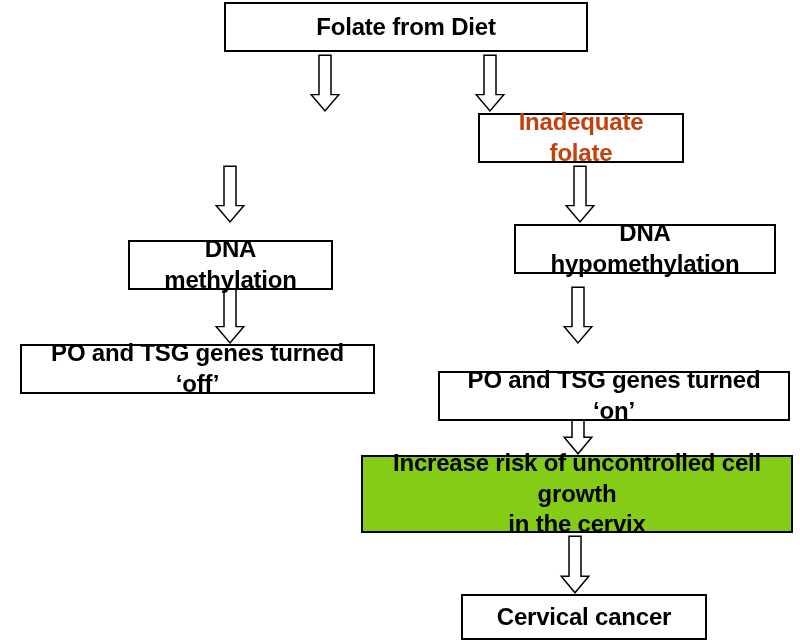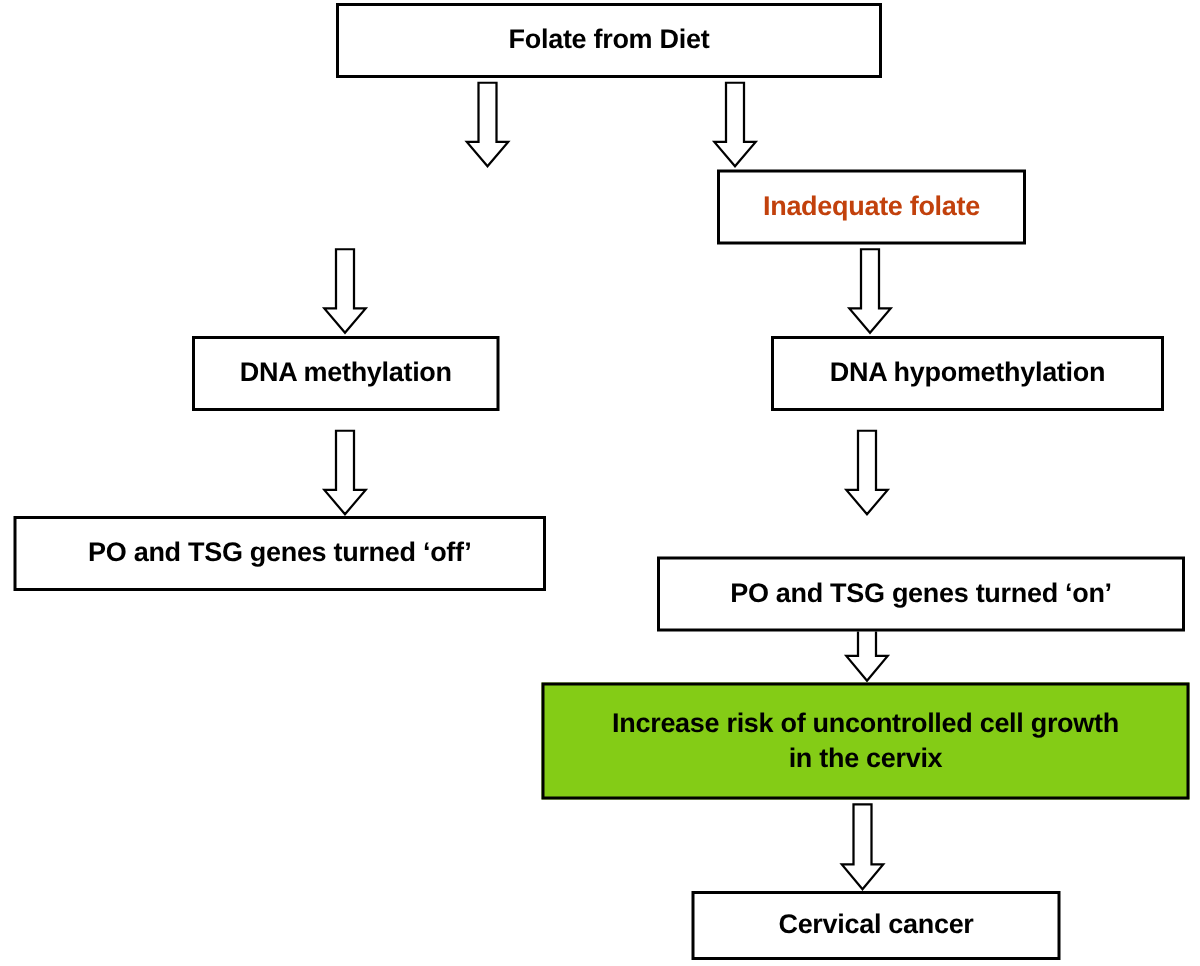--- a/index.html
+++ b/index.html
@@ -21,21 +21,21 @@
     position: absolute;
     box-sizing: border-box;
     border: 2px solid #000000;
     background: #ffffff;
     display: flex;
     align-items: center;
     justify-content: center;
     text-align: center;
     color: #000000;
     font-weight: bold;
-    font-size: 18px;
+    font-size: 24px;
     line-height: 1.28;
     letter-spacing: -0.2px;
     padding: 2px 8px;
   }
   .node-box .node-text {
     display: block;
     width: 100%;
   }
   .arrow {
     position: absolute;
@@ -96,27 +96,27 @@
       <svg viewBox="0 0 100 200" preserveAspectRatio="none">
         <polygon points="30,4 70,4 70,140 96,140 50,196 4,140 30,140" fill="#ffffff" stroke="#000000"></polygon>
       </svg>
     </div>
     <div class="node-box" style="left: 224px; top: 2px; width: 364px; height: 50px; border-color: rgb(0, 0, 0); background: rgb(255, 255, 255); color: rgb(0, 0, 0);">
       <span class="node-text">Folate from Diet</span>
     </div>
     <div class="node-box" style="left: 478px; top: 113px; width: 206px; height: 50px; border-color: rgb(0, 0, 0); background: rgb(255, 255, 255); color: #c2410c;">
       <span class="node-text">Inadequate folate</span>
     </div>
-    <div class="node-box" style="left: 128px; top: 224px; width: 205px; height: 50px; border-color: rgb(0, 0, 0); background: rgb(255, 255, 255); color: rgb(0, 0, 0);">
+    <div class="node-box" style="left: 128px; top: 240px; width: 205px; height: 50px; border-color: rgb(0, 0, 0); background: rgb(255, 255, 255); color: rgb(0, 0, 0);">
       <span class="node-text">DNA methylation</span>
     </div>
     <div class="node-box" style="left: 478px; top: 224px; width: 262px; height: 50px; border-color: rgb(0, 0, 0); background: rgb(255, 255, 255); color: rgb(0, 0, 0); margin-left: 36px;">
       <span class="node-text">DNA hypomethylation</span>
     </div>
-    <div class="node-box" style="left: 9px; top: 344px; width: 355px; height: 50px; border-color: rgb(0, 0, 0); background: rgb(255, 255, 255); color: rgb(0, 0, 0);">
+    <div class="node-box" style="left: 20px; top: 344px; width: 355px; height: 50px; border-color: rgb(0, 0, 0); background: rgb(255, 255, 255); color: rgb(0, 0, 0);">
       <span class="node-text">PO and TSG genes turned ‘off’</span>
     </div>
     <div class="node-box" style="left: 438px; top: 344px; width: 352px; height: 50px; border-color: rgb(0, 0, 0); background: rgb(255, 255, 255); color: rgb(0, 0, 0); margin-top: 27px;">
       <span class="node-text">PO and TSG genes turned ‘on’</span>
     </div>
     <div class="node-box" style="left: 361px; top: 455px; width: 432px; height: 78px; border-color: rgb(0, 0, 0); background: #84cc16; color: rgb(0, 0, 0);">
       <span class="node-text">Increase risk of uncontrolled cell growth<br>in the cervix</span>
     </div>
     <div class="node-box" style="left: 461px; top: 594px; width: 246px; height: 46px; border-color: rgb(0, 0, 0); background: rgb(255, 255, 255); color: rgb(0, 0, 0);">
       <span class="node-text">Cervical cancer</span>

